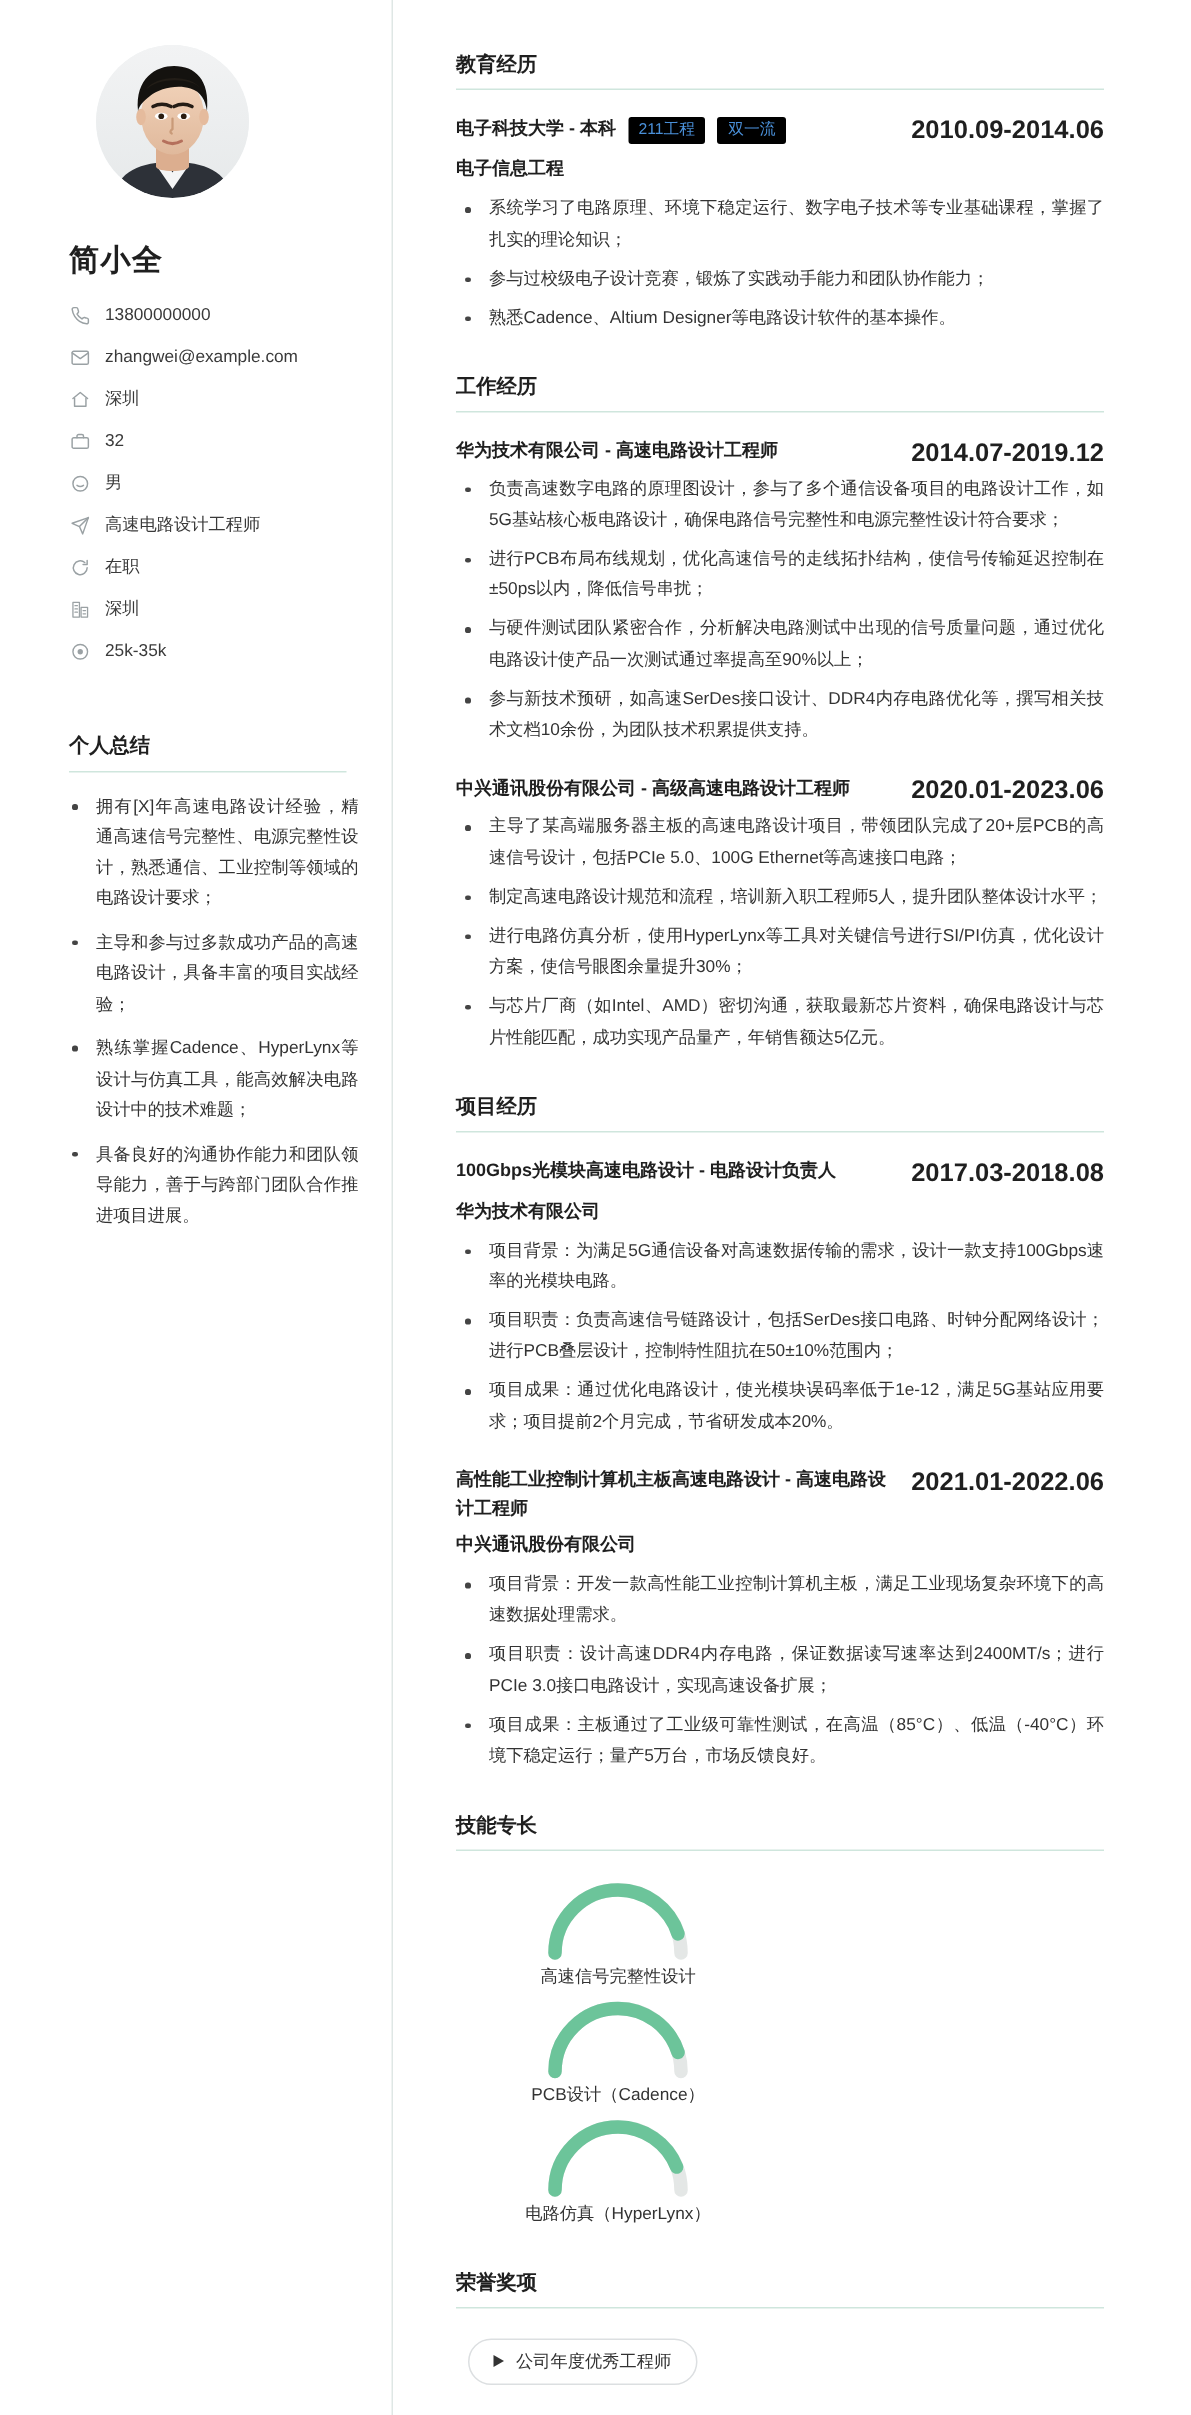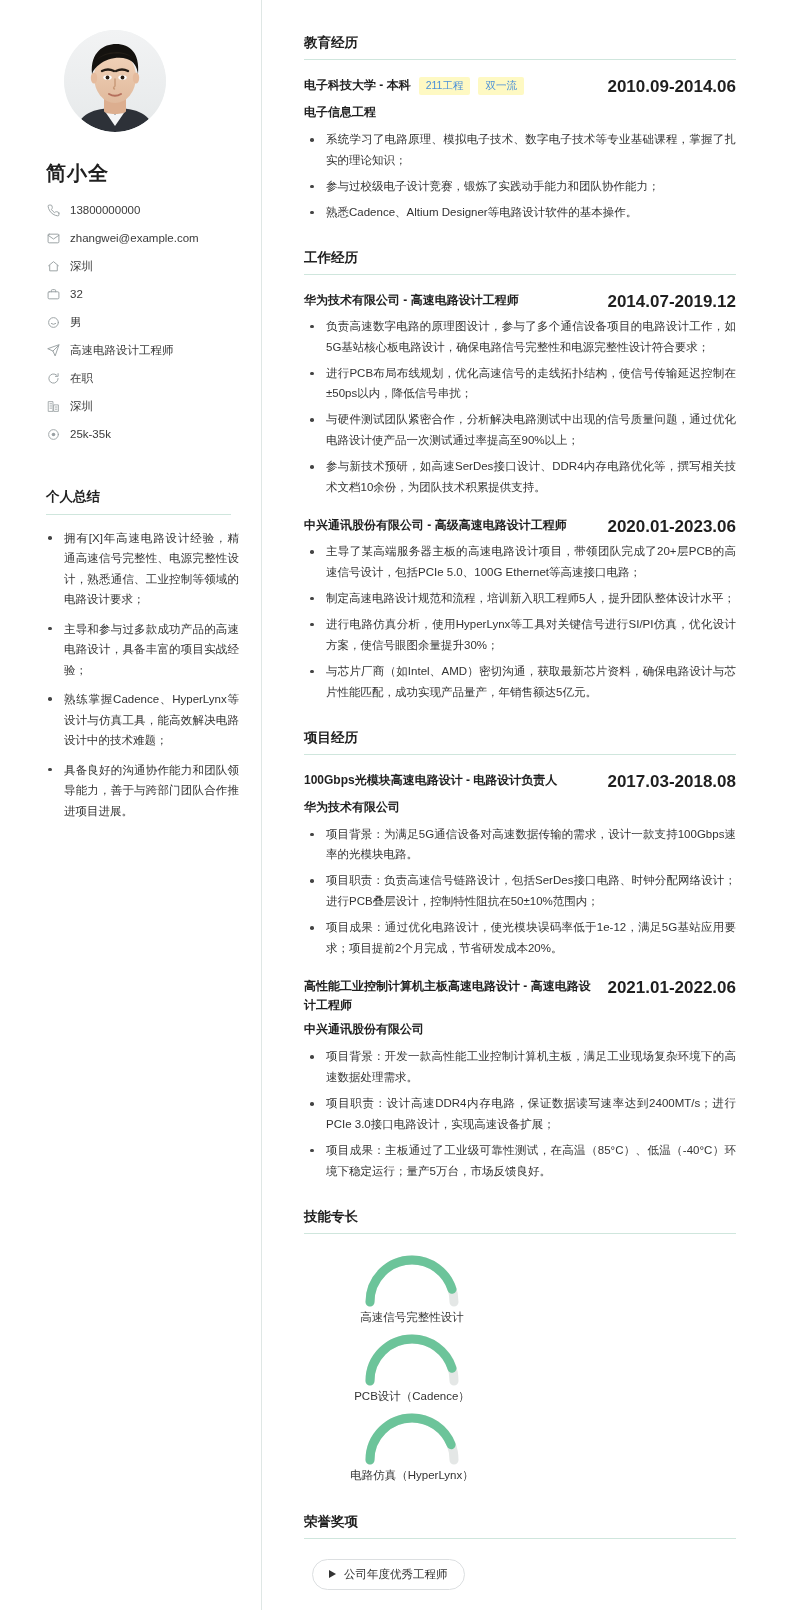--- a/index.html
+++ b/index.html
@@ -138,21 +138,21 @@
     font-weight: bold;
     color: #1f1f1f;
     white-space: nowrap;
     flex: 0 0 auto;
     padding-top: 1px;
   }
   .tag {
     display: inline-block;
     font-size: 10.5px;
     color: #4a90d9;
-    background: #fef9c3;
+    background: #000000;
     padding: 2px 7px;
     border-radius: 2px;
     line-height: 1.3;
     font-weight: normal;
   }
   .entry-sub {
     font-size: 12px;
     font-weight: bold;
     color: #1f1f1f;
     margin: 6px 0 8px 0;
@@ -421,21 +421,21 @@
         <div class="entry-head">
           <div class="entry-title-wrap">
             <span class="entry-title">电子科技大学 - 本科</span>
             <span class="tag">211工程</span>
             <span class="tag">双一流</span>
           </div>
           <span class="entry-date">2010.09-2014.06</span>
         </div>
         <div class="entry-sub">电子信息工程</div>
         <ul>
-          <li>系统学习了电路原理、模拟电子技术、数字电子技术等专业基础课程，掌握了扎实的理论知识；</li>
+          <li>系统学习了电路原理、环境下稳定运行、数字电子技术等专业基础课程，掌握了扎实的理论知识；</li>
           <li>参与过校级电子设计竞赛，锻炼了实践动手能力和团队协作能力；</li>
           <li>熟悉Cadence、Altium Designer等电路设计软件的基本操作。</li>
         </ul>
       </div>
     </section>
 
     <section class="sec">
       <h2 class="sec-title">工作经历</h2>
 
       <div class="entry">

